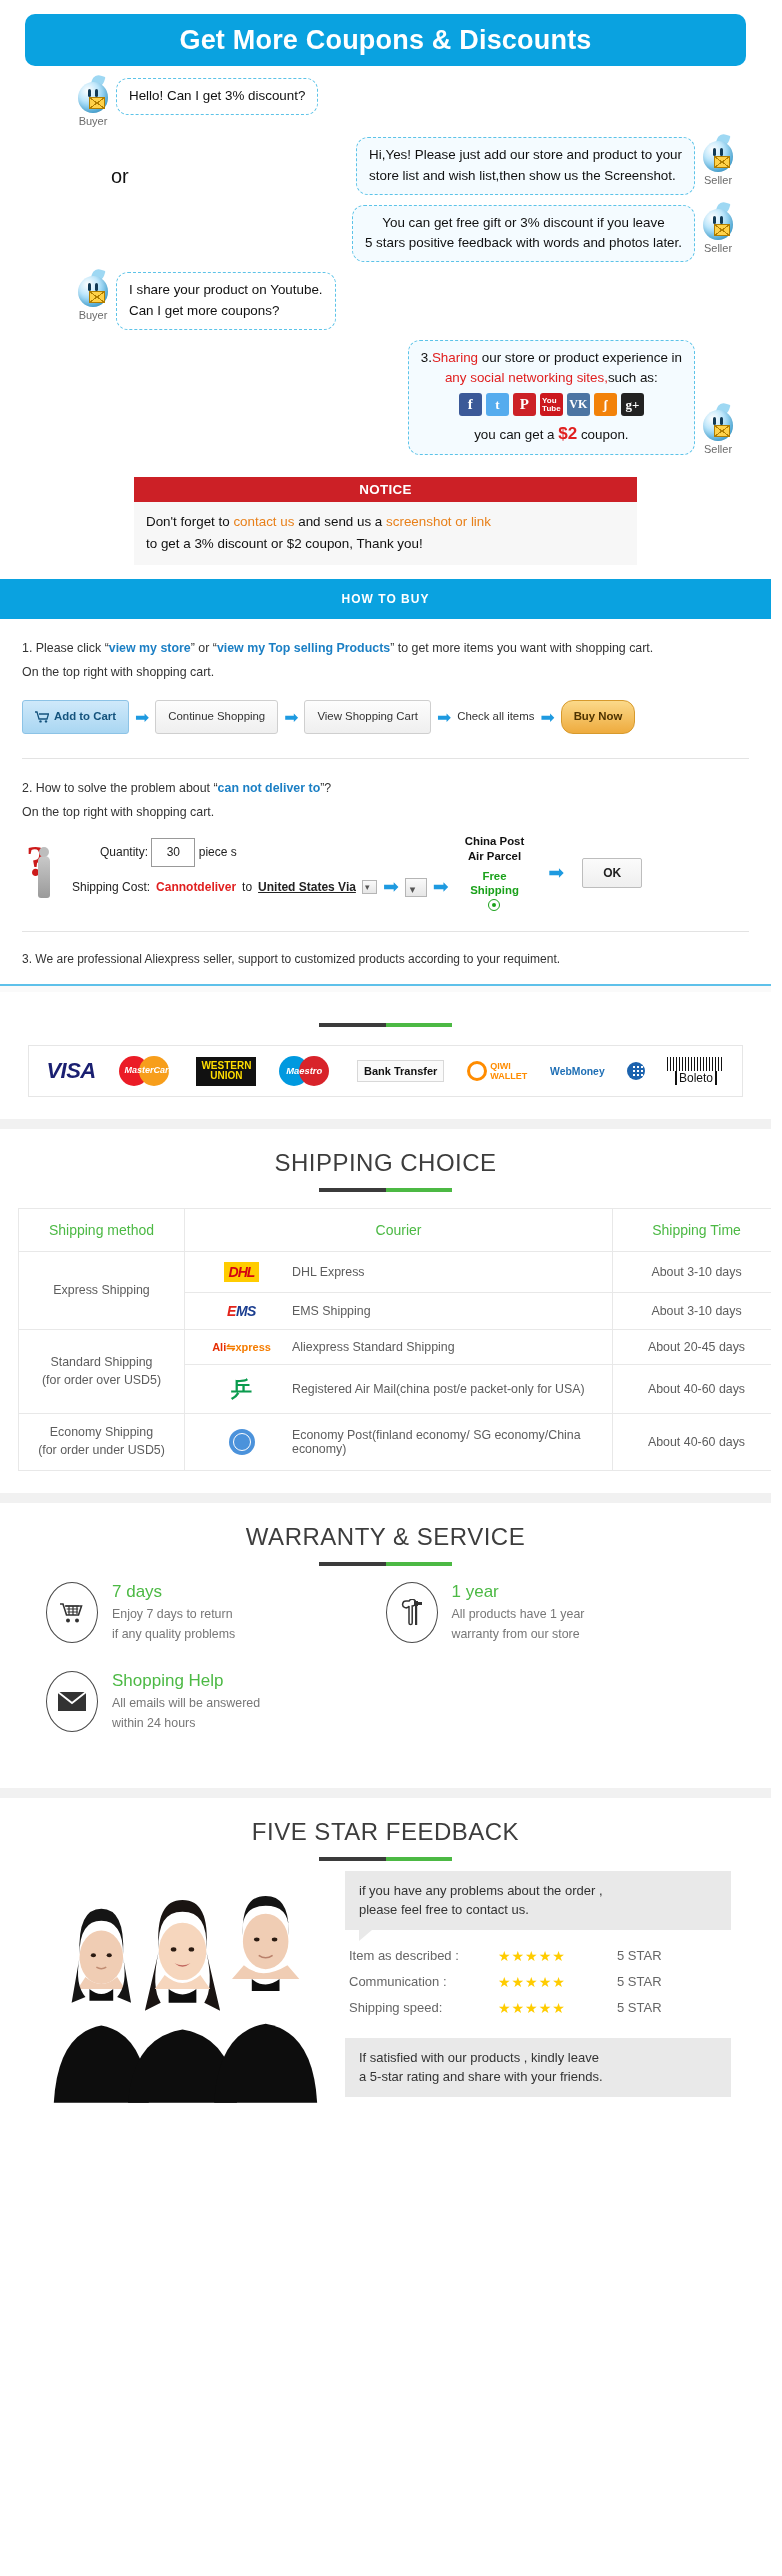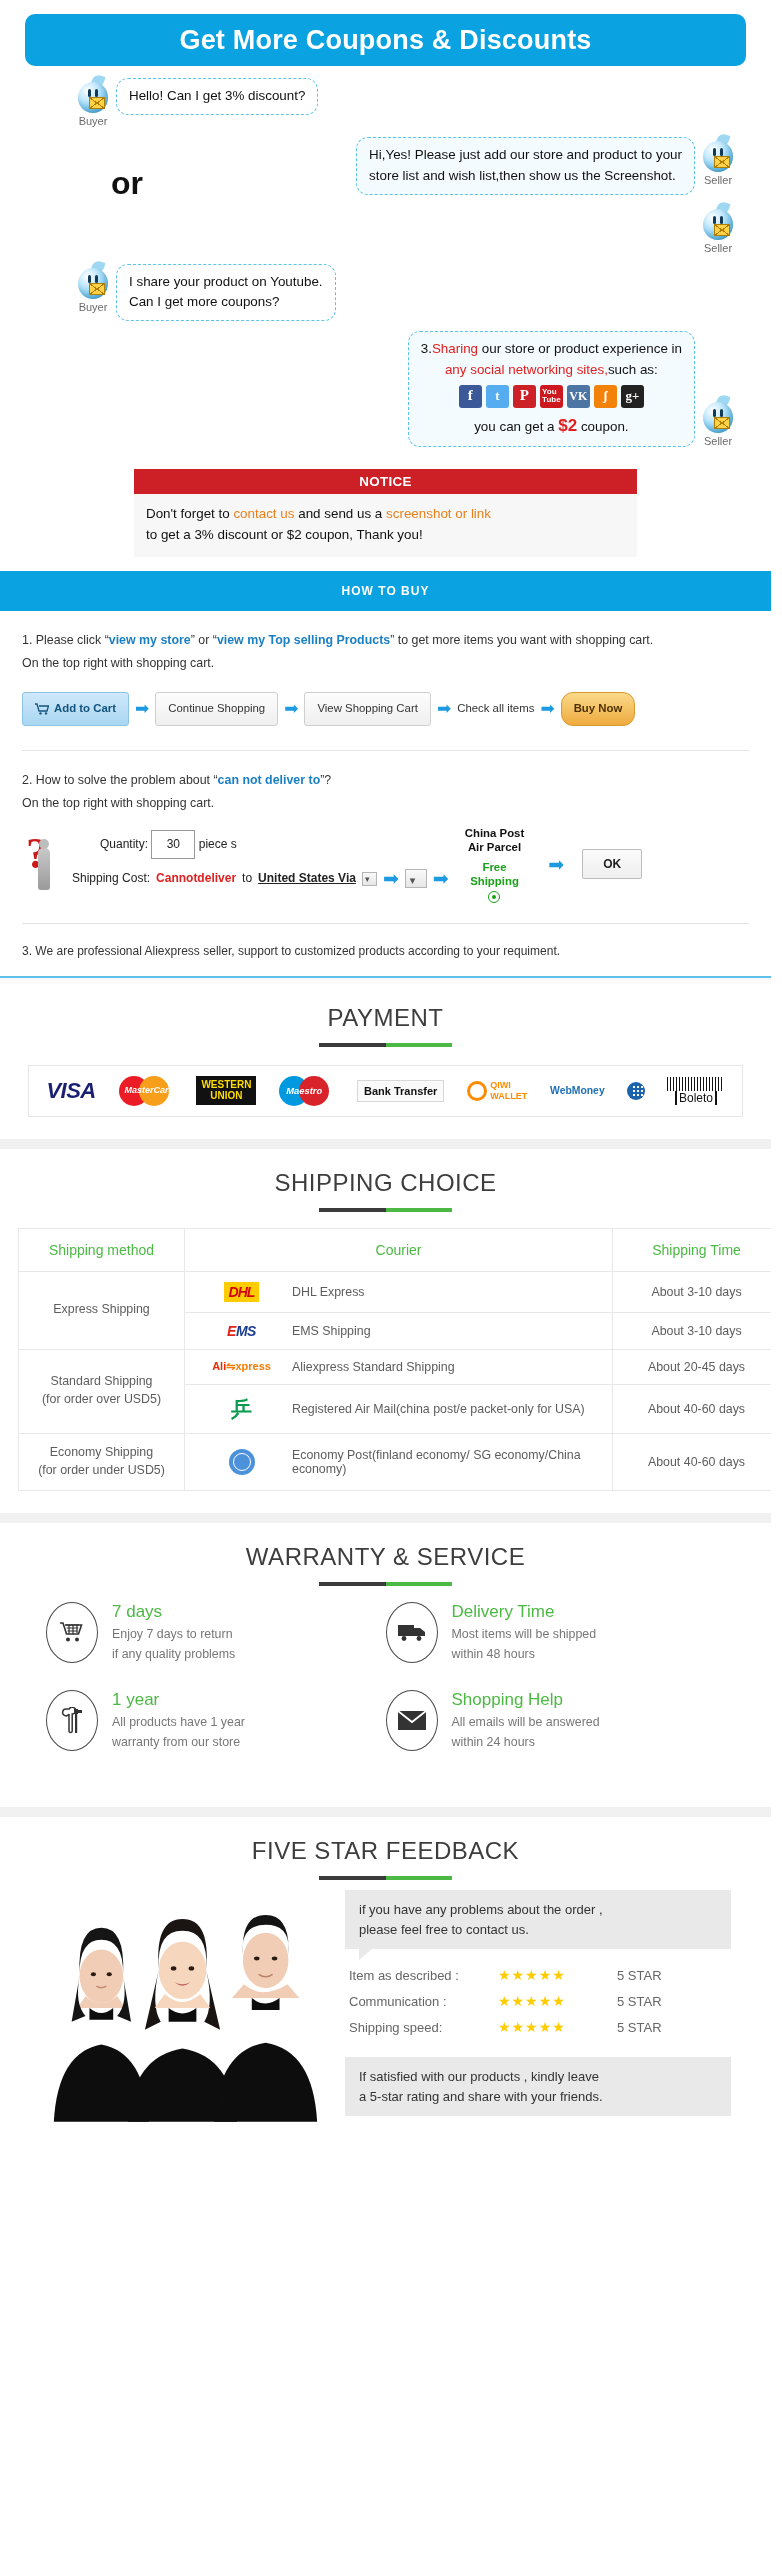--- a/index.html
+++ b/index.html
@@ -61,21 +61,21 @@
   }
   .ava-mail:before {
     background: linear-gradient(to bottom right, transparent 47%, #b07d00 47%, #b07d00 53%, transparent 53%);
   }
   .ava-mail:after {
     background: linear-gradient(to bottom left, transparent 47%, #b07d00 47%, #b07d00 53%, transparent 53%);
   }
   .ava-label { font-size: 11px; color: #6b6b6b; margin-top: 1px; }
   .or-label {
     position: absolute; left: 111px; top: 99px;
-    font-size: 32px; color:#111;font-weight:bold;
+    font-size: 20px; color:#111;
   }
   .social-row { display:flex; gap:4px; justify-content:center; margin: 4px 0 5px 0; }
   .sicon { width:23px; height:23px; border-radius:3px; display:flex; align-items:center; justify-content:center;
            color:#fff; font-weight:bold; font-size:15px; font-family:"Liberation Serif", serif; }
   .s-fb { background:#3b5998; }
   .s-tw { background:#55acee; font-size:13px; }
   .s-pi { background:#cc2127; }
   .s-yt { background:#cc181e; font-size:8px; line-height:1; font-family:"Liberation Sans",sans-serif; }
   .s-vk { background:#4c75a3; font-size:12px; }
   .s-rss{ background:#f2820a; font-size:13px; }
@@ -278,20 +278,24 @@
             <div class="ava-head"></div>
           <div class="ava-eye l"></div>
             <div class="ava-eye r"></div>
           <div class="ava-mail"></div>
         </div>
         <div class="ava-label">Seller</div>
       </div>
     </div>
 
     <div class="row right" style="margin-right:8px;">
+      <div class="bubble" style="max-width:396px; text-align:center;">
+        <div>You can get free gift or 3% discount if you leave</div>
+        <div>5 stars positive feedback with words and photos later.</div>
+      </div>
       <div class="avatar-wrap">
         <div class="avatar">
           <div class="ava-tail"></div>
             <div class="ava-head"></div>
           <div class="ava-eye l"></div>
             <div class="ava-eye r"></div>
           <div class="ava-mail"></div>
         </div>
         <div class="ava-label">Seller</div>
       </div>
@@ -428,21 +432,20 @@
     <div class="ok-btn" style="margin-left:8px;">OK</div>
   </div>
 
   <div class="hr-soft" style="margin-top:18px;"></div>
   <div class="note3">3. We are professional Aliexpress seller, support to customized products according to your requiment.</div>
 
   <div class="thin-blue-rule"></div>
   <div style="height:6px;background:#fafafa;"></div>
 
   <div class="sect">
-    <div class="sect-title">PAYMENT</div>
     <div class="sect-rule">
         <i class="dark"></i>
         <i class="green"></i>
       </div>
 
     <div class="pay-strip">
       <div class="visa">VISA</div>
       <div class="mc">
         <i class="a"></i>
           <i class="b"></i>
@@ -586,35 +589,20 @@
               <circle cx="18" cy="19.5" r="2" fill="#333"></circle>
           </svg>
         </div>
         <div>
           <div class="warr-h">7 days</div>
           <div class="warr-p">Enjoy 7 days to return</div>
           <div class="warr-p">if any quality problems</div>
         </div>
       </div>
 
-      <div class="warr-item">
-        <div class="warr-circle">
-          <svg class="ico-svg" width="30" height="20" viewBox="0 0 30 20">
-            <rect x="1" y="3" width="16" height="11" fill="#333"></rect>
-            <path d="M17 6h6l5 4v4h-11z" fill="#333"></path>
-            <circle cx="7" cy="16.5" r="2.4" fill="#333"></circle>
-              <circle cx="22" cy="16.5" r="2.4" fill="#333"></circle>
-          </svg>
-        </div>
-        <div>
-          <div class="warr-h">Delivery Time</div>
-          <div class="warr-p">Most items will be shipped</div>
-          <div class="warr-p">within 48 hours</div>
-        </div>
-      </div>
 
       <div class="warr-item">
         <div class="warr-circle">
           <svg class="ico-svg" width="26" height="28" viewBox="0 0 26 28">
             <path d="M7 2a3.4 3.4 0 1 0 3 5v17a1.6 1.6 0 0 0 3.2 0V7a3.4 3.4 0 1 0-3-5z" fill="none" stroke="#333" stroke-width="1.5"></path>
             <rect x="15" y="2" width="4" height="5" fill="#333"></rect>
             <rect x="16" y="7" width="2.2" height="19" fill="#333"></rect>
             <rect x="19" y="3" width="4" height="3" fill="#333"></rect>
           </svg>
         </div>

